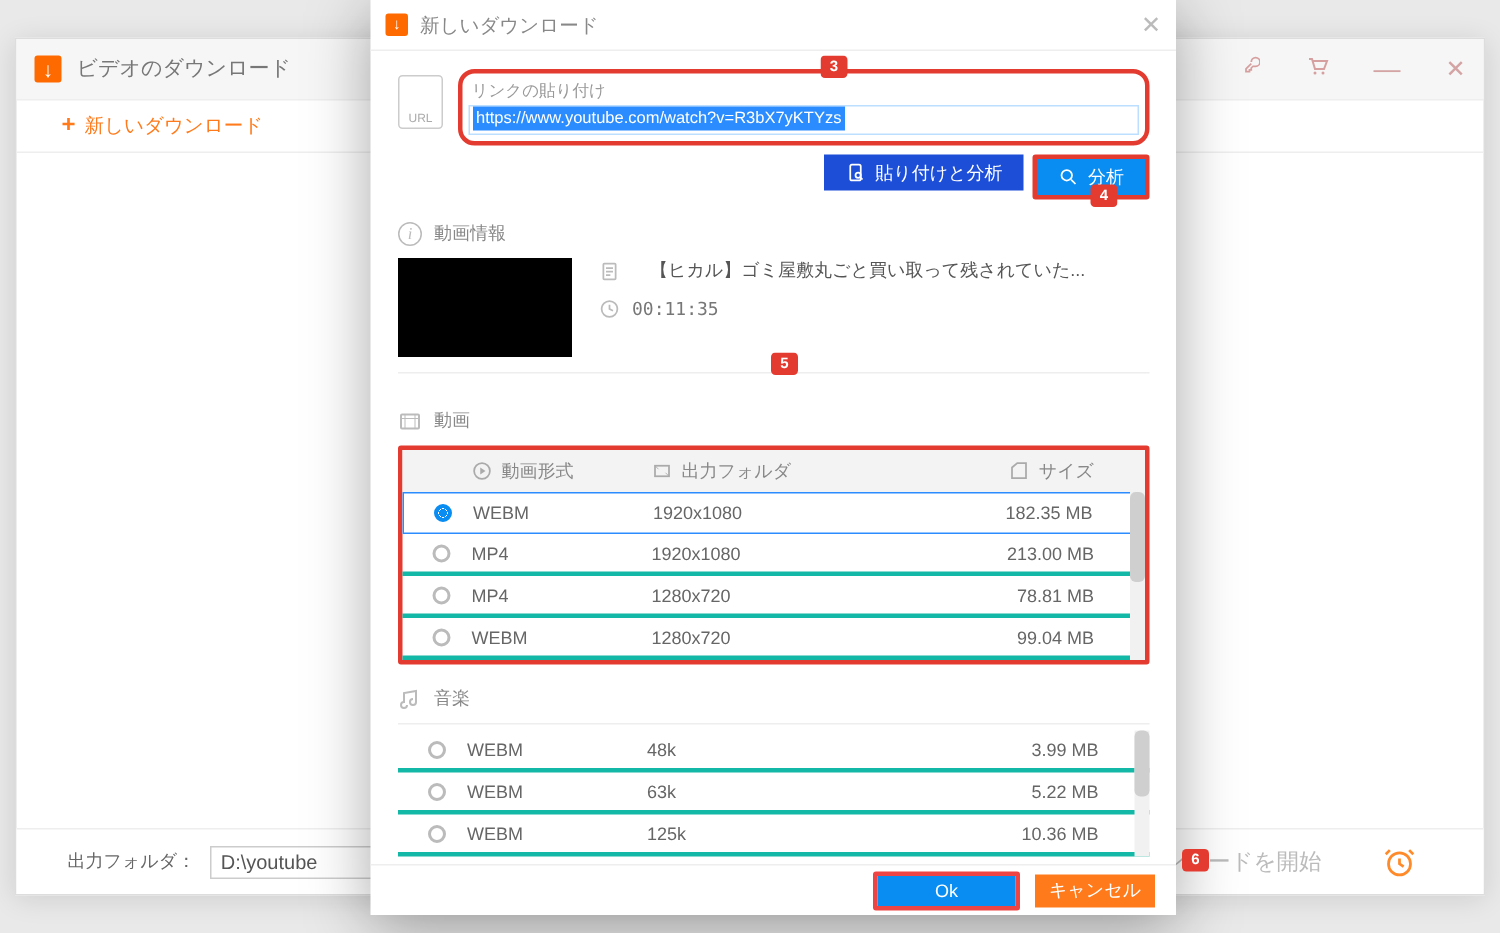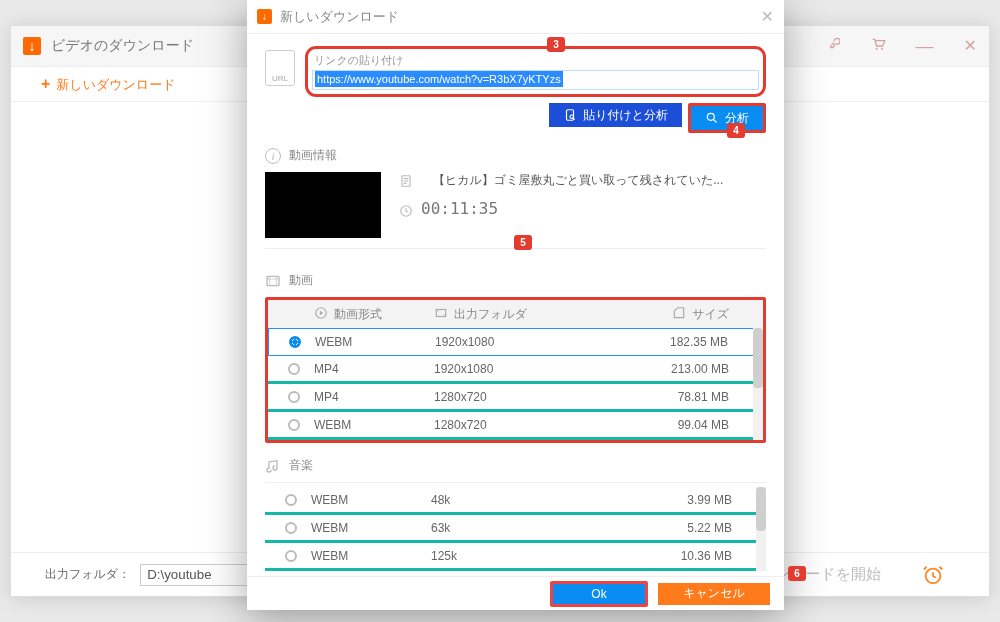--- a/index.html
+++ b/index.html
@@ -40,41 +40,41 @@
 .btn .ic{width:14px;height:14px}
 .analyze-wrap{border:3px solid #e33b2f;border-radius:2px;padding:0}
 
 .section-h{display:flex;align-items:center;gap:8px;margin:14px 0 8px 0;color:#888}
 .section-h .ic{width:16px;height:16px;border:1.5px solid #bbb;border-radius:50%;display:flex;align-items:center;justify-content:center;font-style:italic;font-family:serif;color:#bbb;font-size:11px}
 
 .vid-info{display:flex;gap:18px;margin-bottom:10px}
 .thumb{width:116px;height:66px;background:#000}
 .vid-meta{flex:1}
 .vid-meta .title-row{display:flex;align-items:center;gap:20px;color:#555;font-size:12px;margin-bottom:10px}
-.vid-meta .dur-row{display:flex;align-items:flex-end;gap:8px;color:#777;font-size:16px}
+.vid-meta .dur-row{display:flex;align-items:flex-start;gap:8px;color:#777;font-size:12px}
 .small-ic{width:14px;height:14px;color:#bbb}
 
 .hr{height:1px;background:#eee;margin:4px 0}
 
 .video-block{border:3px solid #e33b2f;border-radius:2px;padding:0;margin-bottom:4px}
 .grid{width:100%}
 .grid-head,.grid-row{display:grid;grid-template-columns:40px 120px 1fr 130px 14px;align-items:center;height:28px;padding:0 6px}
 .grid-head{background:#f3f3f3;color:#888}
-.grid-head .cell{display:flex;gap:6px}
+.grid-head .cell{display:flex;align-items:center;gap:6px}
 .grid-row{border-bottom:3px solid #14b8a6;color:#666}
 .grid-row.selected{border:1px solid #2b8cff;background:#fff}
 .radio{width:12px;height:12px;border:2px solid #bbb;border-radius:50%;margin:0 auto}
 .radio.on{border-color:#0a8df2;background:radial-gradient(circle,#0a8df2 0 45%,#fff 46% 55%,#0a8df2 56% 100%)}
 .size{ text-align:right;padding-right:14px}
 .scroll-thumb{width:10px;height:60px;background:#cfcfcf;border-radius:4px}
 
 .dlg-footer{height:34px;display:flex;align-items:center;justify-content:flex-end;gap:10px;padding:0 14px;border-top:1px solid #eee}
 .okwrap{border:3px solid #ef4444;border-radius:2px}
 .okbtn{width:92px;height:20px;background:#0a8df2;color:#fff;display:flex;align-items:center;justify-content:center;font-size:12px;cursor:pointer}
-.cancelbtn{width:112px;height:22px;background:#ff7a1a;color:#fff;display:flex;align-items:center;justify-content:center;font-size:12px;cursor:pointer}
+.cancelbtn{width:80px;height:22px;background:#ff7a1a;color:#fff;display:flex;align-items:center;justify-content:center;font-size:12px;cursor:pointer}
 
 
 .tag{position:absolute;width:18px;height:15px;background:#e33b2f;color:#fff;border-radius:3px;font-size:10px;font-weight:bold;display:flex;align-items:center;justify-content:center;z-index:50}
 
 svg{display:block}
 *{box-sizing:border-box}
 </style>
 </head>
 <body>
 

